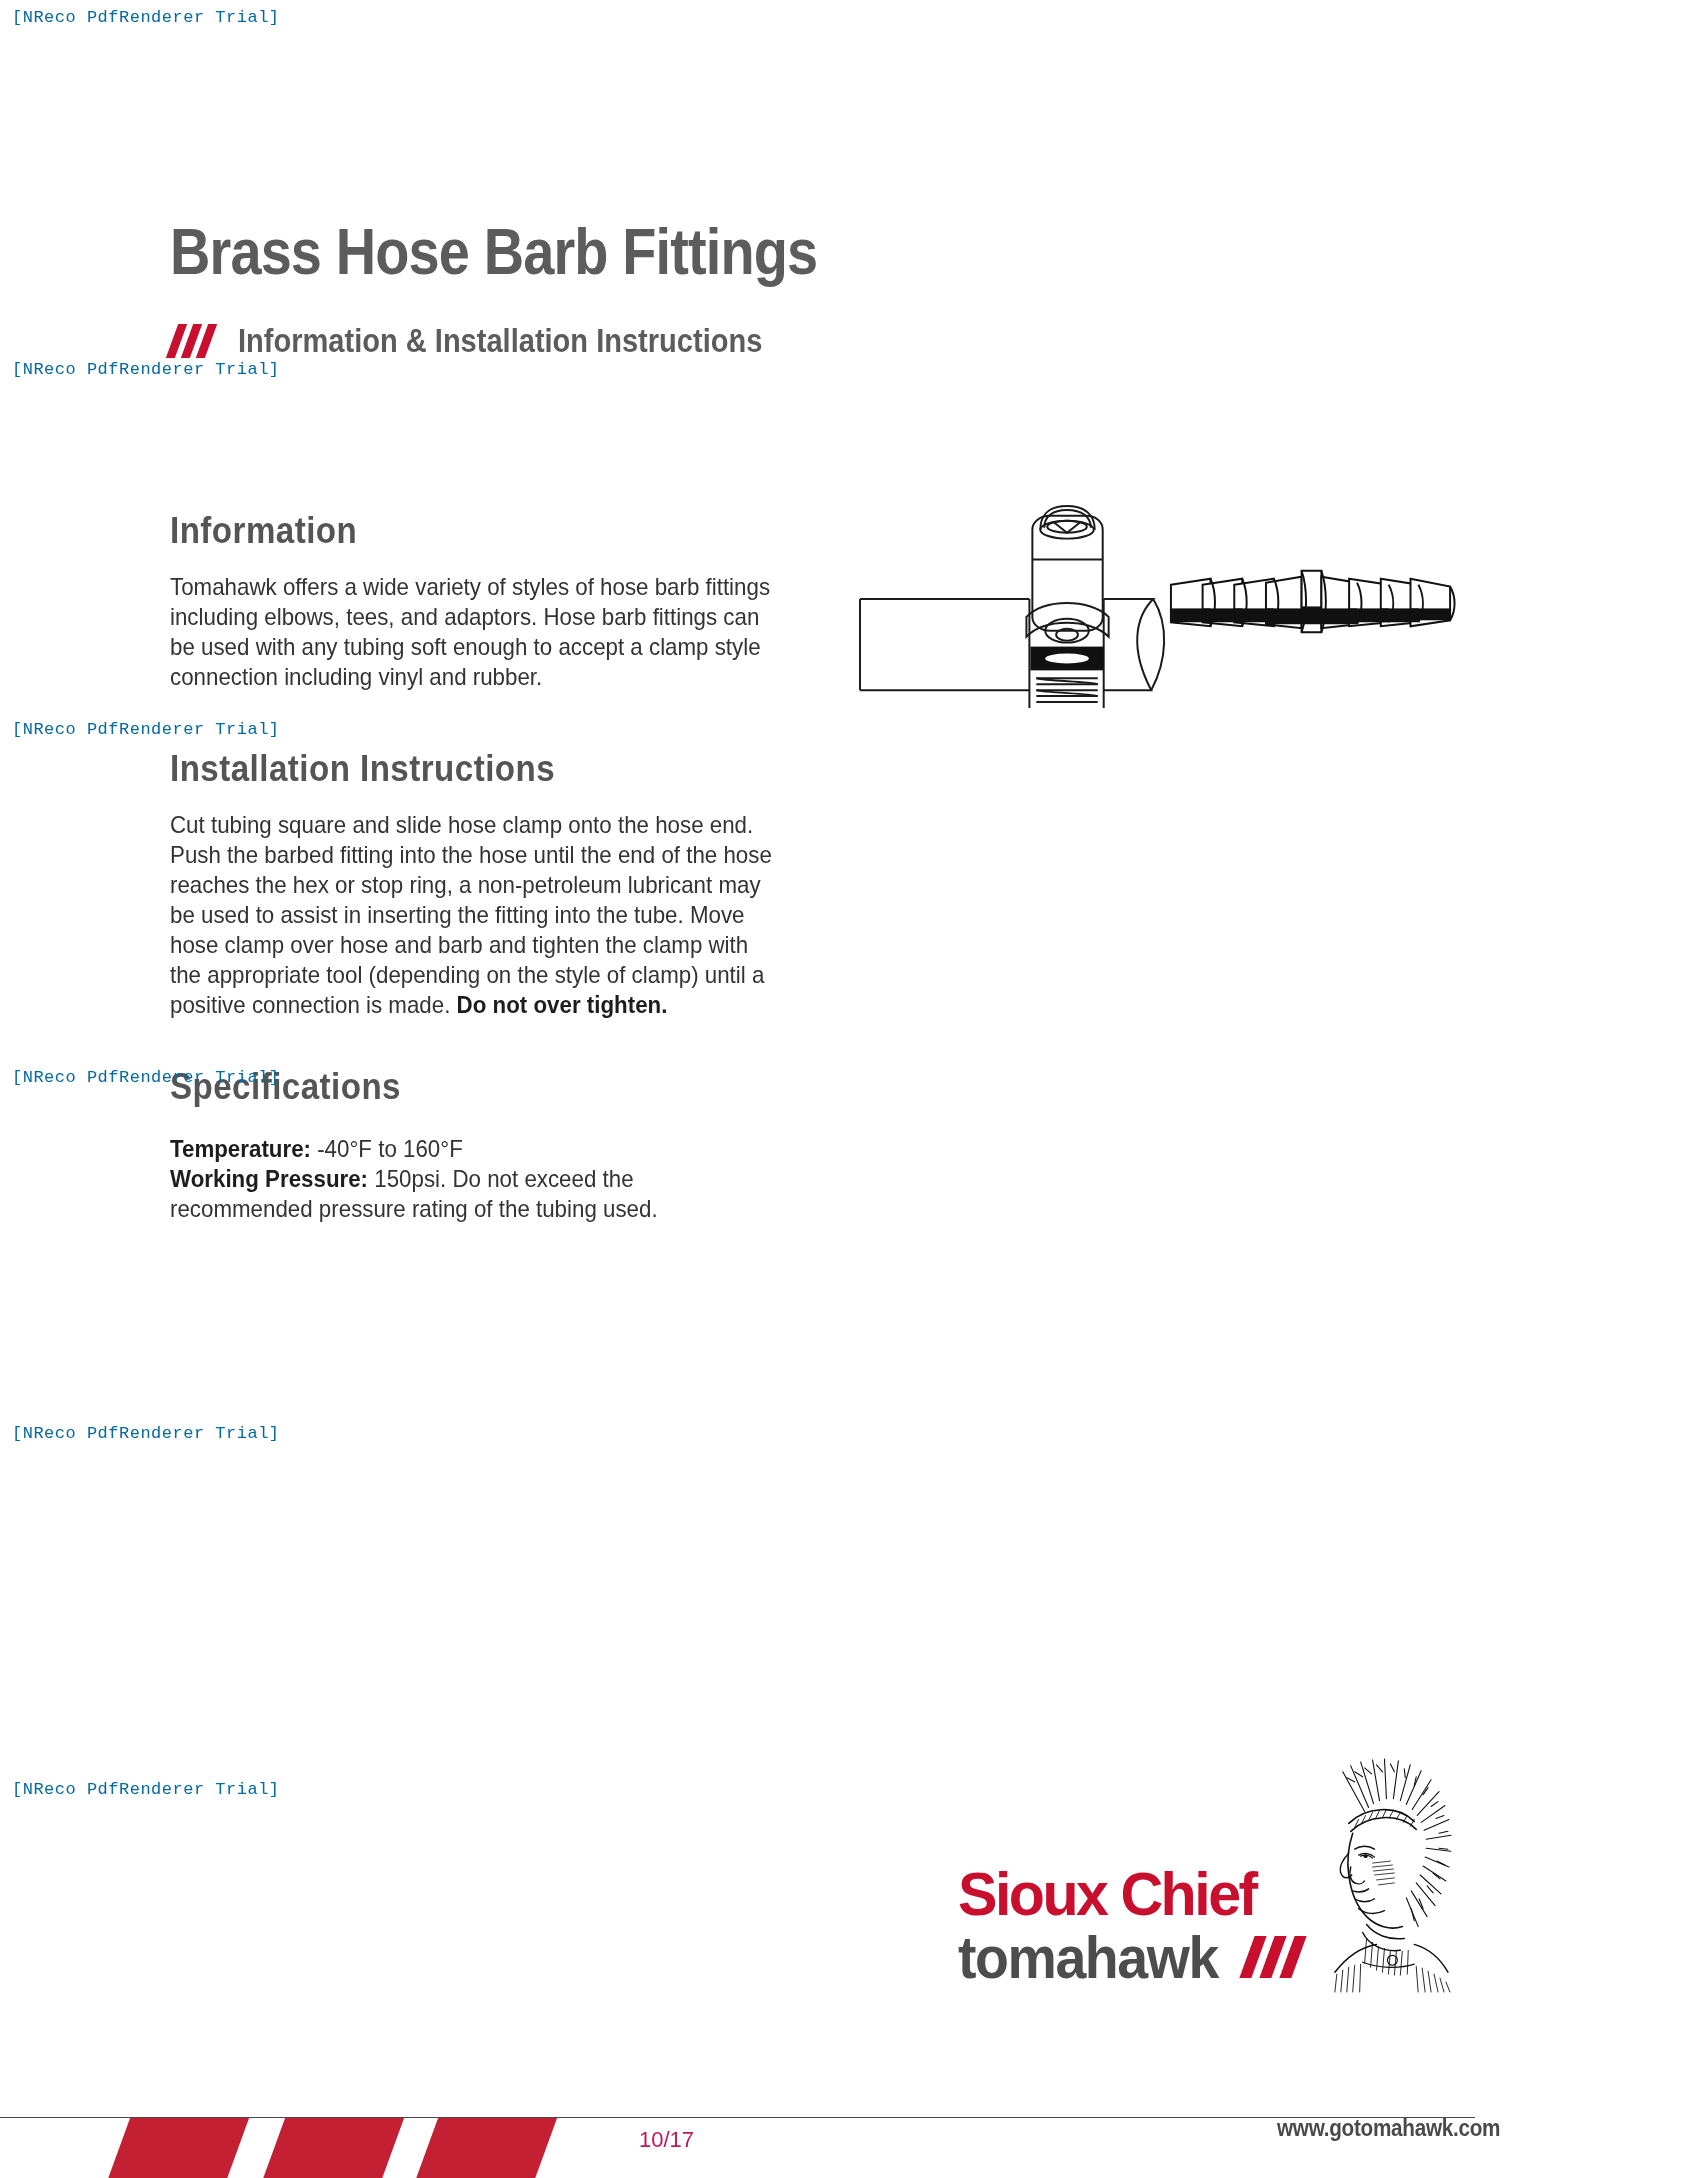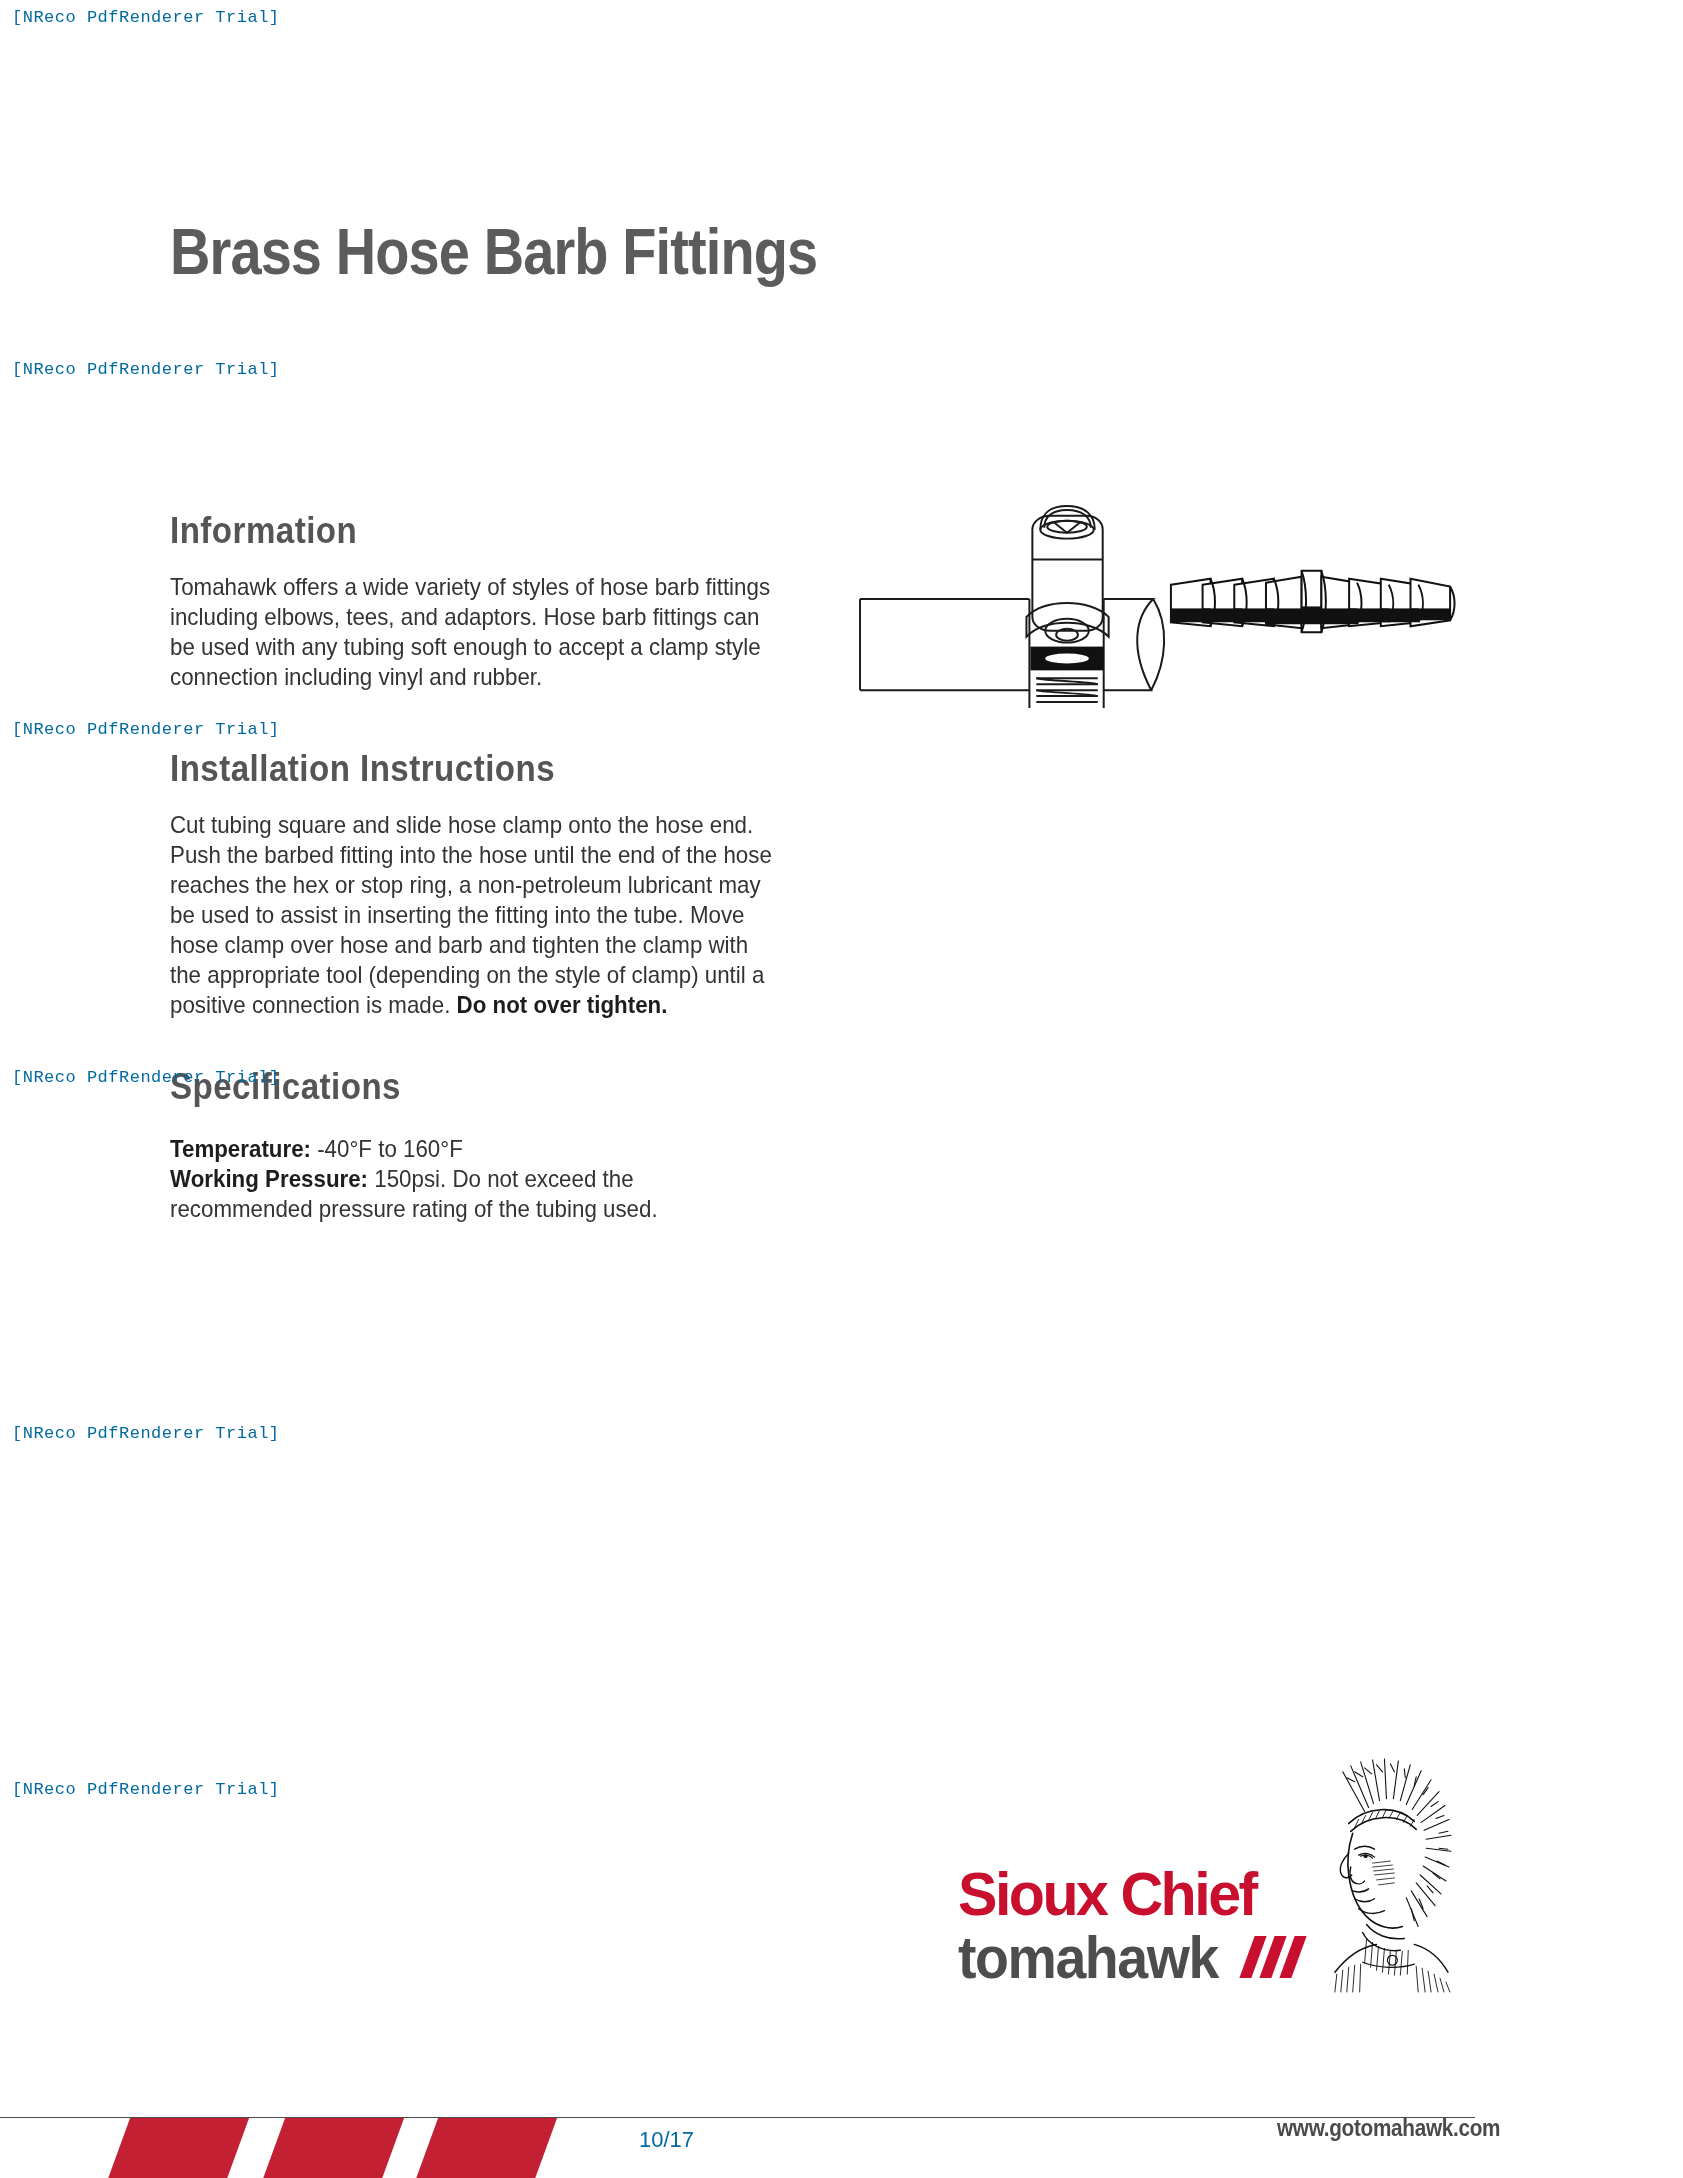--- a/index.html
+++ b/index.html
@@ -208,21 +208,21 @@
   }
   #footer-bars i:nth-child(1) { left: 40px; }
   #footer-bars i:nth-child(2) { left: 195px; }
   #footer-bars i:nth-child(3) { left: 348px; }
   #page-number {
     position: absolute;
     left: 639px;
     top: 2127px;
     font-family: "Liberation Sans", sans-serif;
     font-size: 22px;
-    color: #0369a1;
+    color: #be185d;
     z-index: 10;
   }
   #footer-url {
     position: absolute;
     left: 1277px;
     top: 2115px;
     font-family: "Liberation Sans Narrow", "Liberation Sans", sans-serif;
     font-weight: bold;
     font-size: 23px;
     color: #4a4a4a;
@@ -240,20 +240,28 @@
 
   <div class="watermark wm1">[NReco PdfRenderer Trial]</div>
   <div class="watermark wm2">[NReco PdfRenderer Trial]</div>
   <div class="watermark wm3">[NReco PdfRenderer Trial]</div>
   <div class="watermark wm4">[NReco PdfRenderer Trial]</div>
   <div class="watermark wm5">[NReco PdfRenderer Trial]</div>
   <div class="watermark wm6">[NReco PdfRenderer Trial]</div>
 
   <div class="title">Brass Hose Barb Fittings</div>
 
+  <div class="subtitle-row">
+    <span class="slashes">
+        <i></i>
+        <i></i>
+        <i></i>
+      </span>
+    <span class="subtitle">Information &amp; Installation Instructions</span>
+  </div>
 
   <div class="section-head" id="head-information">Information</div>
   <div class="body-text" id="text-information">Tomahawk offers a wide variety of styles of hose barb fittings including elbows, tees, and adaptors. Hose barb fittings can be used with any tubing soft enough to accept a clamp style connection including vinyl and rubber.</div>
 
   <div class="section-head" id="head-installation">Installation Instructions</div>
   <div class="body-text" id="text-installation"><span>Cut tubing square and slide hose clamp onto the hose end. Push the barbed fitting into the hose until the end of the hose reaches the hex or stop ring, a non-petroleum lubricant may be used to assist in inserting the fitting into the tube. Move hose clamp over hose and barb and tighten the clamp with the appropriate tool (depending on the style of clamp) until a positive connection is made. </span><b>Do not over tighten.</b></div>
 
   <div class="section-head" id="head-specs">Specifications</div>
   <div class="body-text" id="text-specs">
     <div><b>Temperature:</b><span> -40°F to 160°F</span></div>

